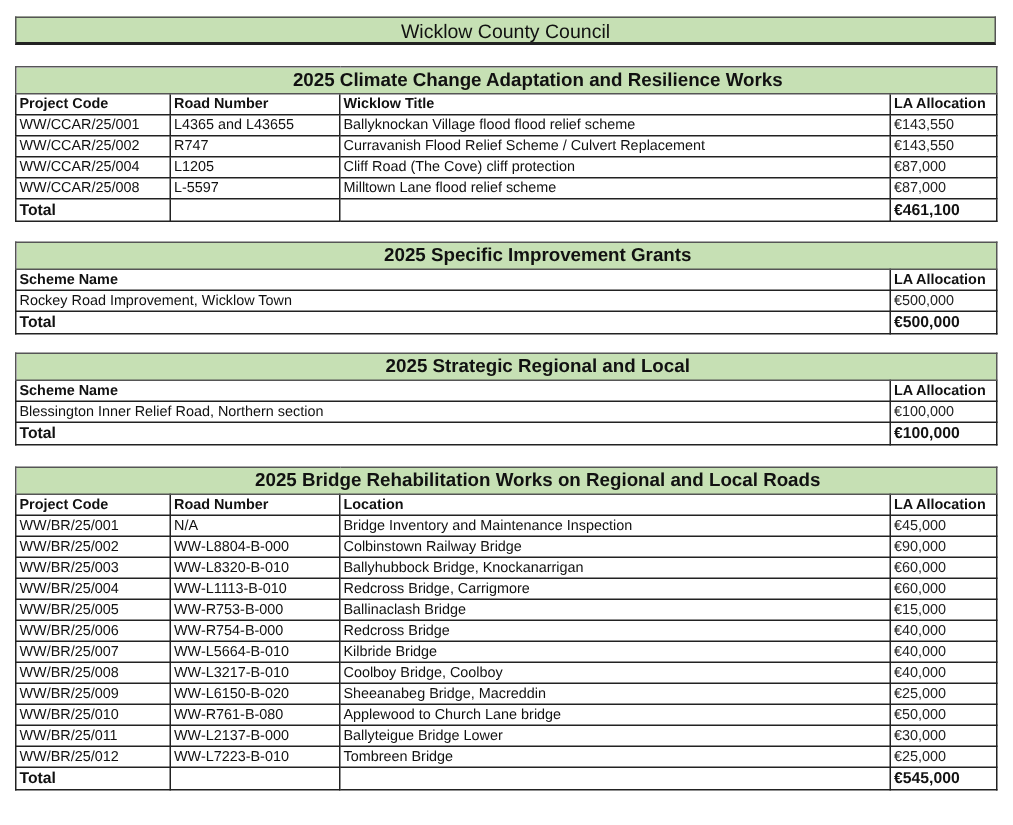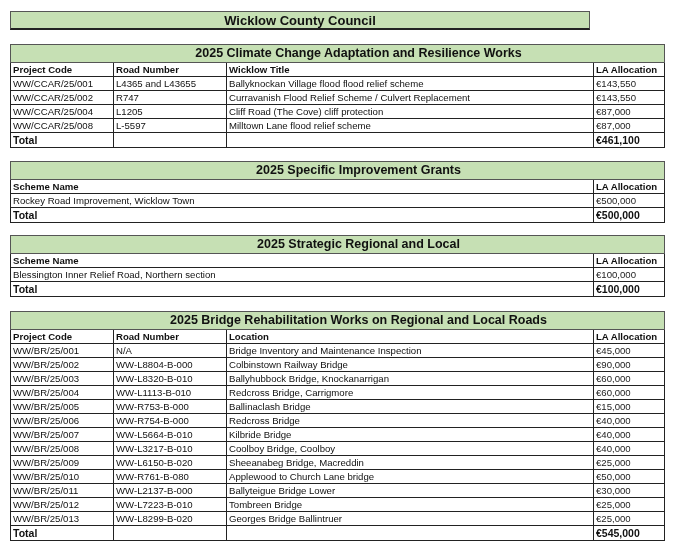--- a/index.html
+++ b/index.html
@@ -1,20 +1,20 @@
 <!DOCTYPE html>
 <html><head>
 <meta charset="utf-8">
 <style>
   html, body { margin: 0; padding: 0; background: #ffffff; }
   body { width: 675px; height: 550px; position: relative; overflow: hidden;
          font-family: "Liberation Sans", "DejaVu Sans", sans-serif; color: #111; }
-  .banner { position: absolute; left: 10px; width: 580px; box-sizing: border-box;
+  .banner { position: absolute; left: 10px; width: 654px; box-sizing: border-box;
             background: #c6e0b4; border: 1px solid #555; border-bottom: 2px solid #222;
-            text-align: center; font-weight: bold; font-size: 13px; }
+            text-align: center; font-weight: normal; font-size: 13px; }
   #title-bar { top: 11px; height: 19px; line-height: 17px; }
   table.sheet { position: absolute; left: 10px; width: 654px; border-collapse: collapse;
                 table-layout: fixed; font-size: 9.6px; }
   table.sheet td { border: 1px solid #222; padding: 0 2px; height: 13px; line-height: 13px;
                    white-space: nowrap; overflow: hidden; }
   table.sheet tr.section-head td { background: #c6e0b4; font-weight: bold; font-size: 12.5px;
                    text-align: center; height: 17px; line-height: 17px; border-color: #555; padding-left: 44px; }
   table.sheet tr.col-head td { font-weight: bold; }
   table.sheet tr.total-row td { font-weight: bold; font-size: 10.5px; height: 14px; }
   table.sheet td.amt { color: #222; }
@@ -208,26 +208,20 @@
         <td>WW-L2137-B-000</td>
         <td>Ballyteigue Bridge Lower</td>
         <td class="amt">€30,000</td>
       </tr>
       <tr>
         <td>WW/BR/25/012</td>
         <td>WW-L7223-B-010</td>
         <td>Tombreen Bridge</td>
         <td class="amt">€25,000</td>
       </tr>
-      <tr>
-        <td>WW/BR/25/013</td>
-        <td>WW-L8299-B-020</td>
-        <td>Georges Bridge Ballintruer</td>
-        <td class="amt">€25,000</td>
-      </tr>
       <tr class="total-row">
         <td>Total</td>
         <td></td>
         <td></td>
         <td>€545,000</td>
       </tr>
     </tbody>
 </table>
 
 </body></html>

